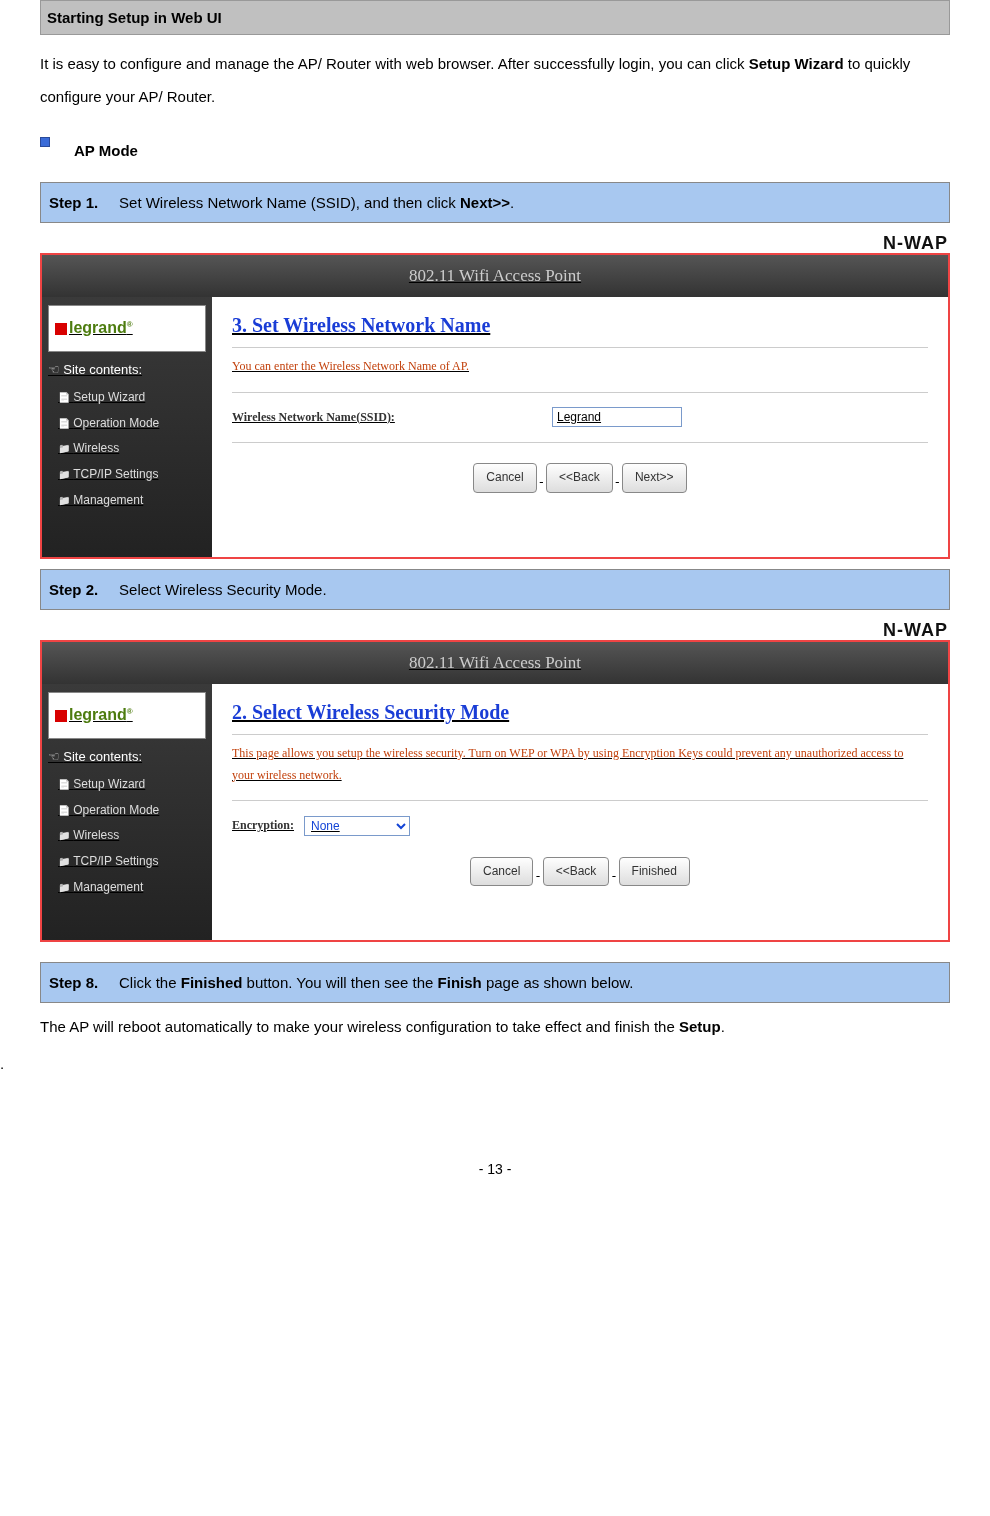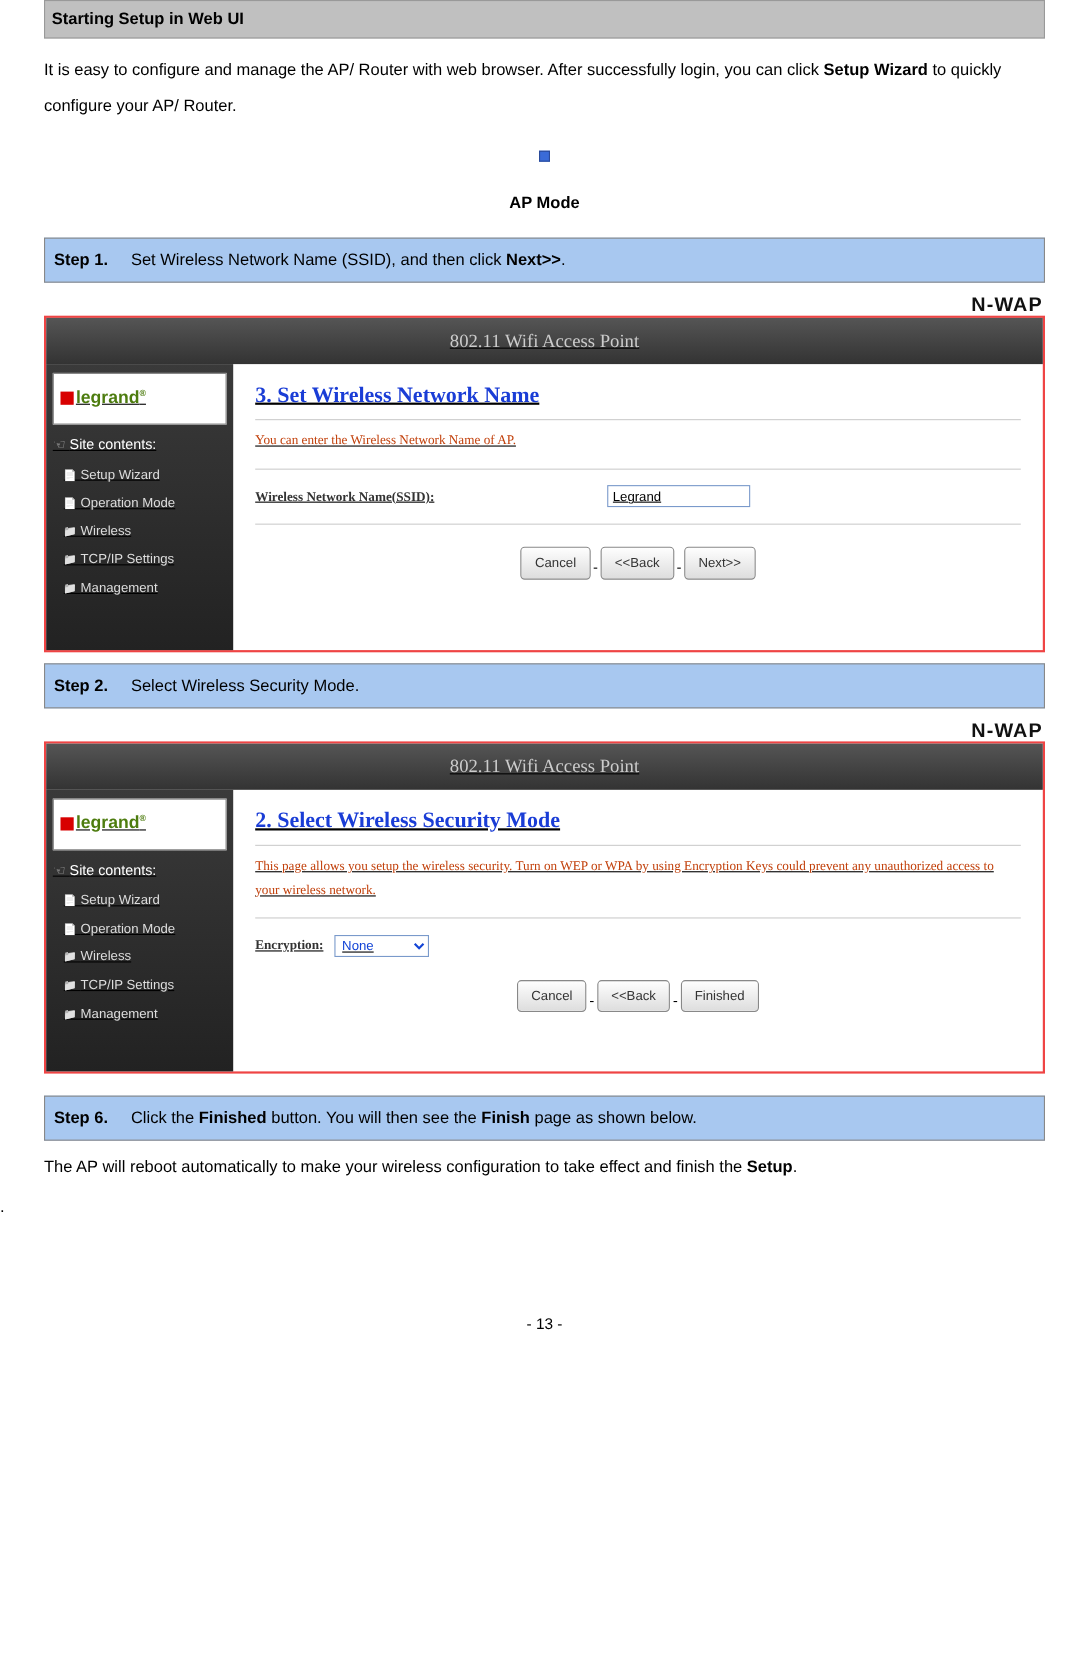--- a/index.html
+++ b/index.html
@@ -19,24 +19,22 @@
       padding: 3px 6px;
       border: 1px solid #999;
     }
     .intro-text {
       padding: 12px 0;
       line-height: 2.2;
     }
     .intro-text .bold { font-weight: bold; }
     .mode-row {
       display: flex;
-      align-items: center;
       gap: 24px;
       padding: 12px 0;
-      flex-direction: column;
     }
     .square-bullet {
       width: 10px;
       height: 10px;
       background: #3a6bd8;
       border: 1px solid #2a4a9a;
       flex-shrink: 0;
     }
     .mode-label { font-weight: bold; }
     .step-bar {
@@ -112,21 +110,21 @@
       border: 1px solid #7a9acb;
       background: #fff;
       padding: 2px 4px;
       width: 130px;
       font-size: 12px;
     }
     .ss-select {
       border: 1px solid #7a9acb;
       background: #fff;
       padding: 1px 2px;
-      width: 86px;
+      width: 106px;
       font-size: 12px;
       color: #1344d6;
     }
     .ss-btnrow { text-align: center; margin-top: 20px; }
     .ss-btn {
       display: inline-block;
       background: linear-gradient(#fefefe, #ddd);
       border: 1px solid #888;
       border-radius: 4px;
       padding: 3px 12px;
@@ -256,21 +254,21 @@
           <span class="ss-btn">Cancel</span>
           <span class="ss-btn">&lt;&lt;Back</span>
           <span class="ss-btn">Finished</span>
         </div>
       </div>
     </div>
   </div>
 </div>
 
 <div class="step-bar" style="margin-top:20px;">
-  <span class="step-num">Step 6.</span>
+  <span class="step-num">Step 8.</span>
   &nbsp;&nbsp;&nbsp;
   <span>Click the </span><span class="bold">Finished</span><span> button. You will then see the </span><span class="bold">Finish</span><span> page as shown below.</span>
 </div>
 
 <div class="closing-text">
   <span>The AP will reboot automatically to make your wireless configuration to take effect and finish the </span><span class="bold">Setup</span><span>.</span>
 </div>
 
 <div class="dot-orphan">.</div>
 

